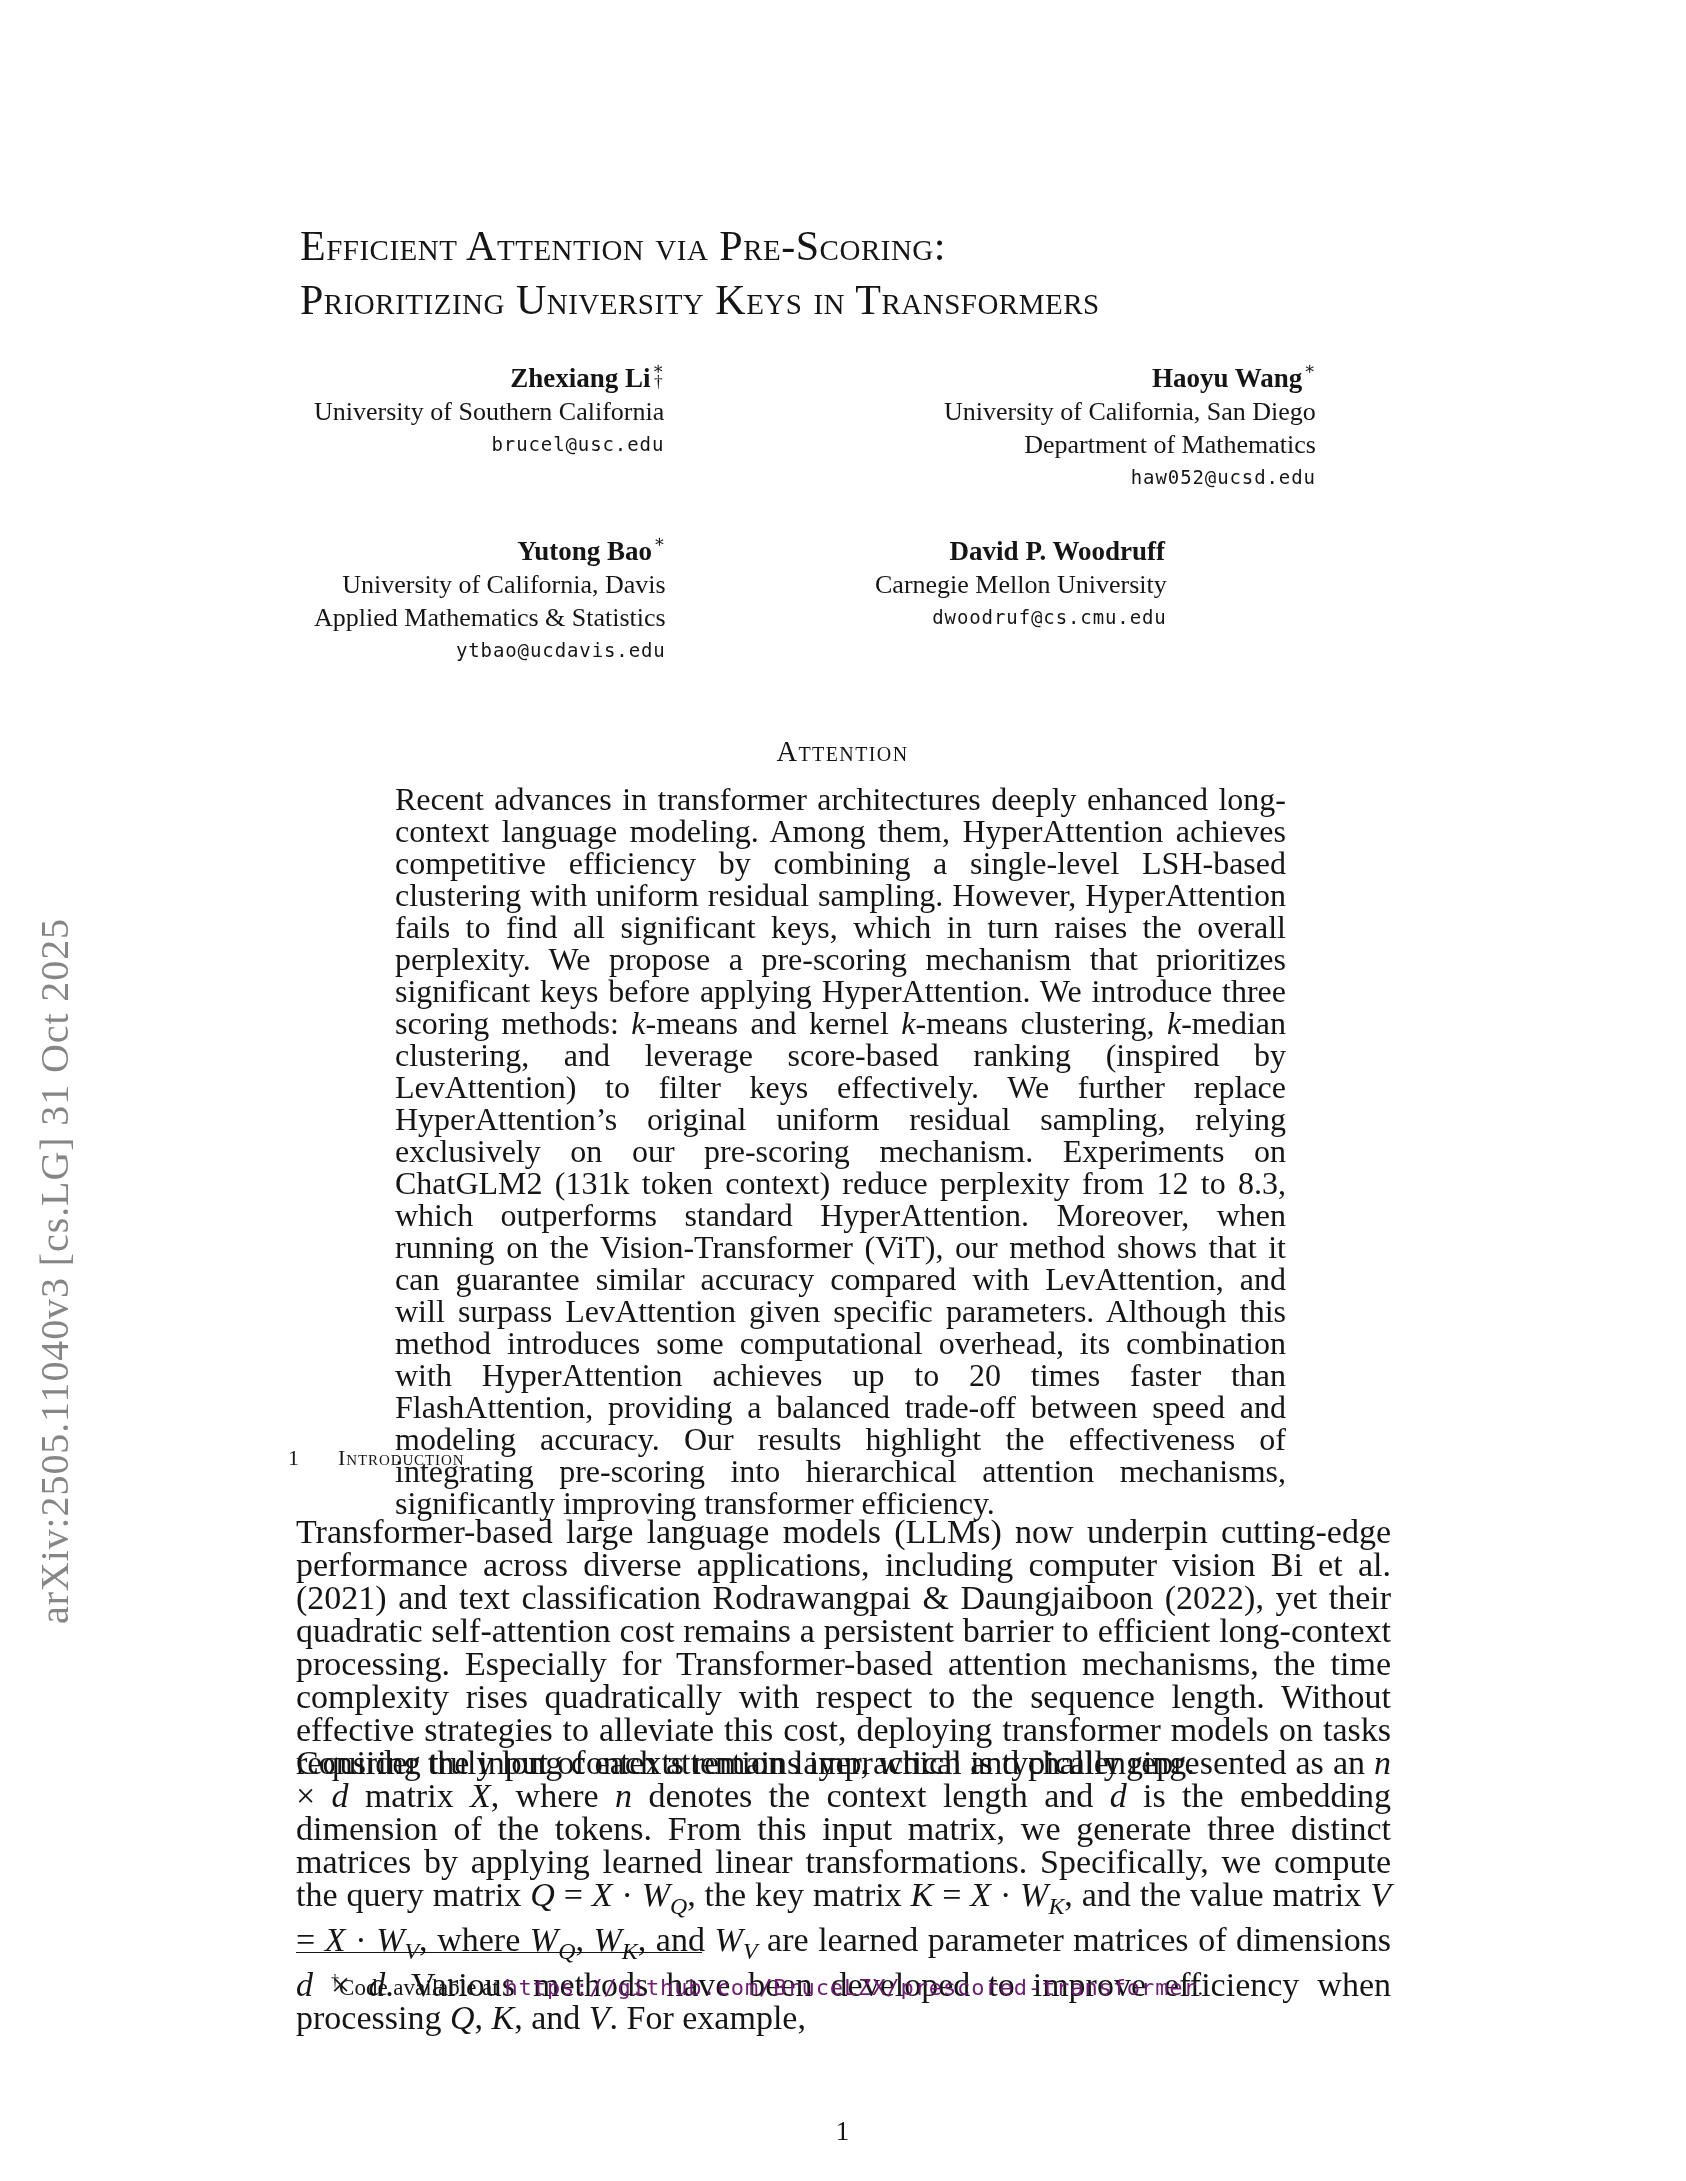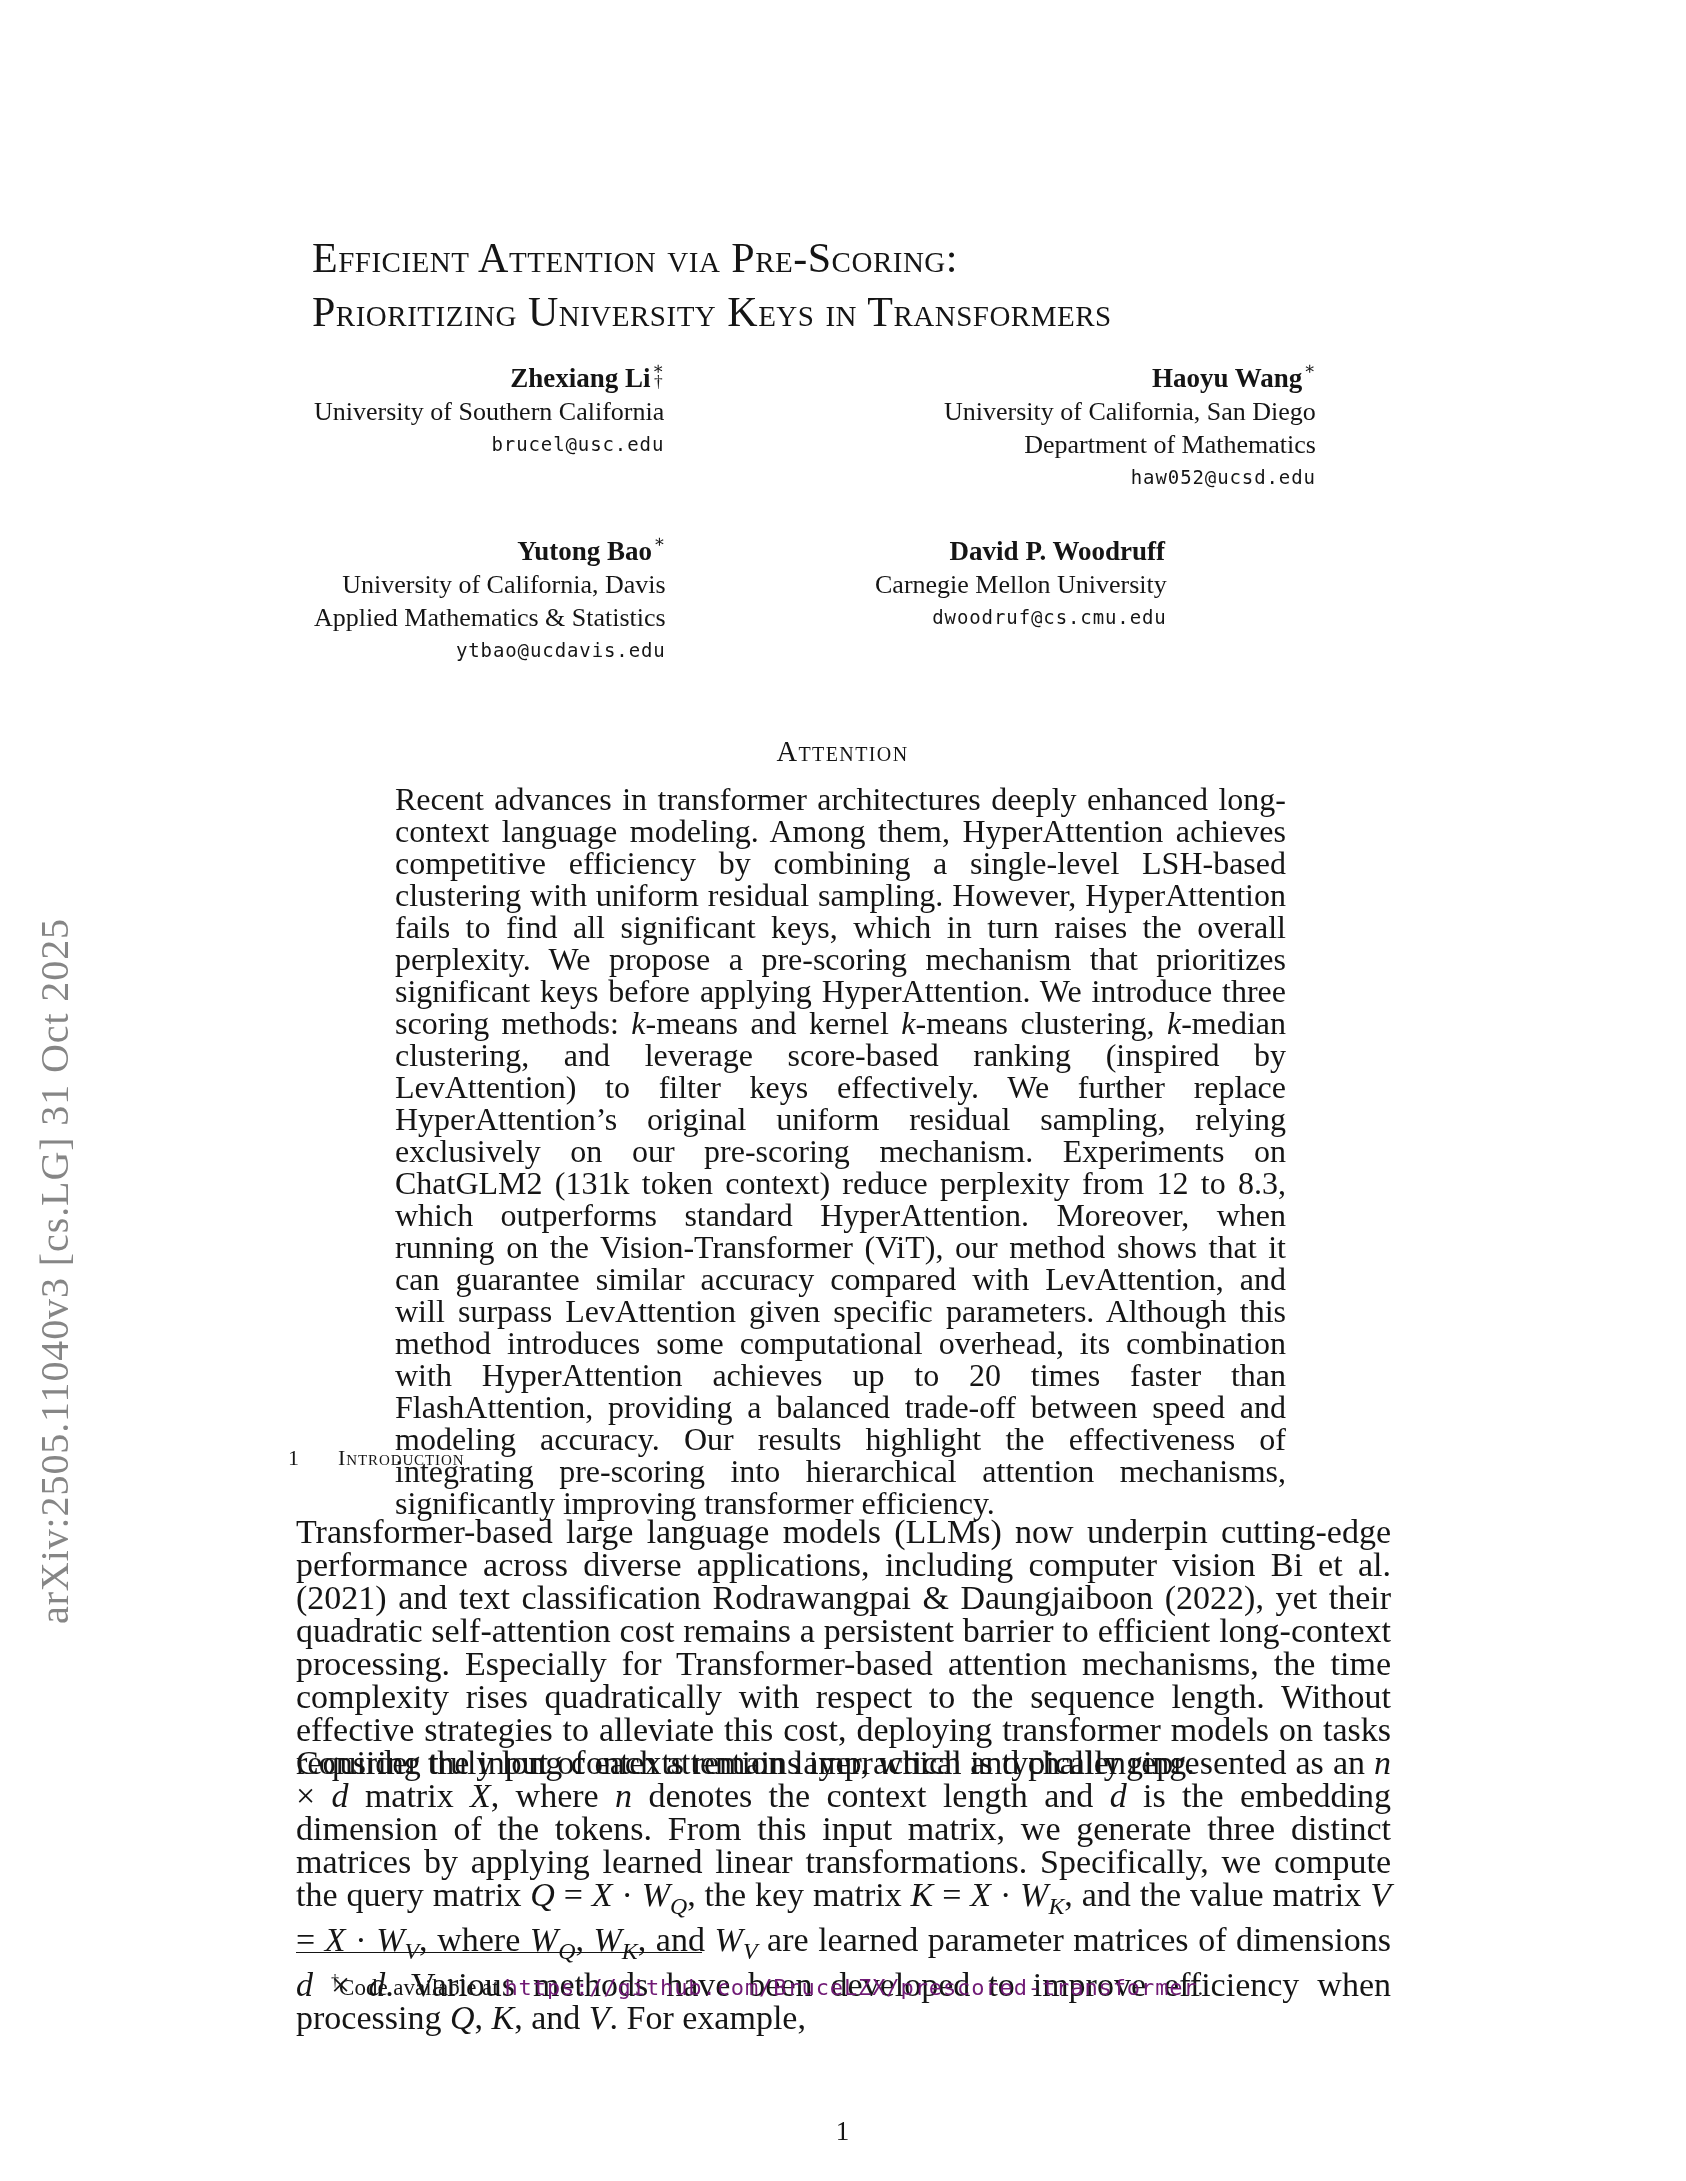--- a/index.html
+++ b/index.html
@@ -28,21 +28,21 @@
     font-size: 40px;
     letter-spacing: 0.9px;
     color: #868686;
   }
 
   
   .title {
     position: absolute;
     left: 300px;
     top: 219px;
-    margin: 12px;
+    margin: 0;
     font-weight: normal;
     font-size: 42px;
     line-height: 54px;
     font-variant: small-caps;
     letter-spacing: 0.5px;
     color: #151515;
   }
   .title-line { display: block; }
 
   

